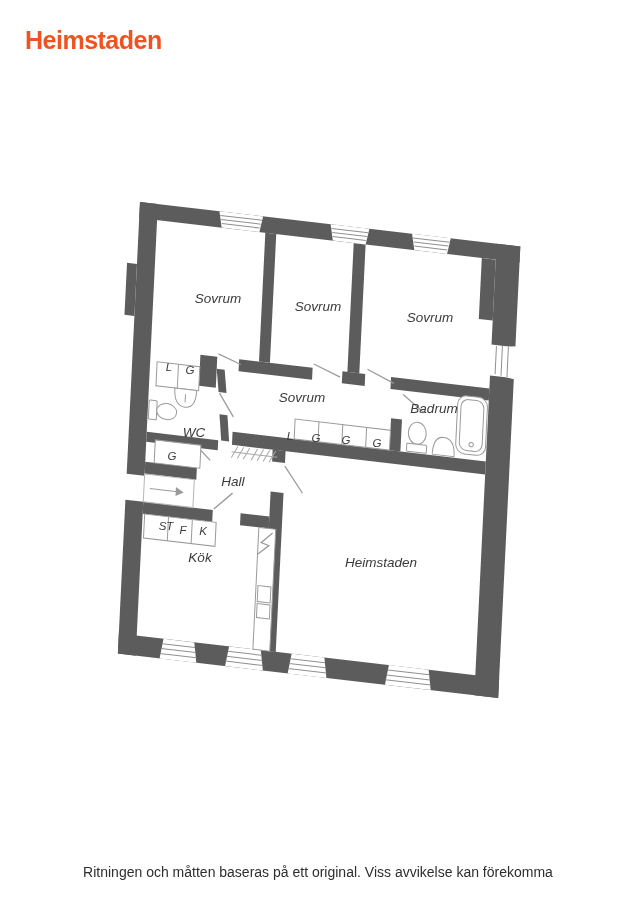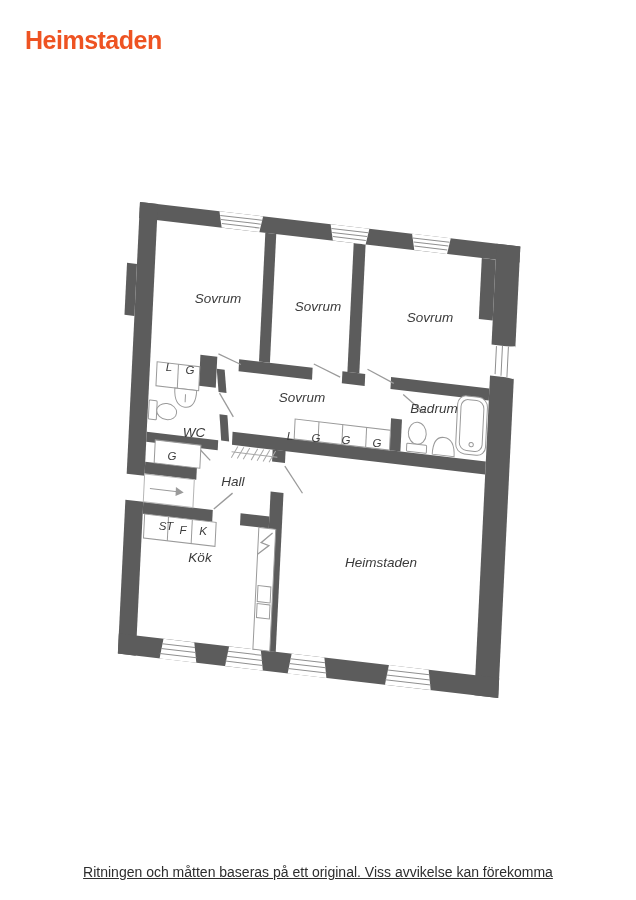--- a/index.html
+++ b/index.html
@@ -7,21 +7,21 @@
         font-family:"Liberation Sans", sans-serif;padding-left:28px;}
   .logo{position:absolute;left:25px;top:26px;font-size:25px;font-weight:700;
         letter-spacing:-0.5px;color:#ee5322;}
   .plan-svg{position:absolute;left:0;top:0;}
   .labels{position:absolute;left:0;top:0;width:636px;height:760px;font-style:italic;}
   .room-label{position:absolute;transform:translate(-50%,-50%);font-size:13.5px;
         color:#3b3b3b;white-space:nowrap;}
   .small-label{position:absolute;transform:translate(-50%,-50%);font-size:11.5px;
         color:#3b3b3b;white-space:nowrap;}
   .footer{position:absolute;left:0;top:864px;width:636px;text-align:center;
-        font-size:14px;color:#2e2e2e;text-decoration:underline;}
+        font-size:14px;color:#2e2e2e;}
 </style>
 </head>
 <body>
 
 <div class="page">
 
   <div class="logo">Heimstaden</div>
 
   <svg class="plan-svg" width="636" height="760" viewBox="0 0 636 760">
     <g transform="matrix(0.993 0.116 -0.049 0.999 140 202)">

